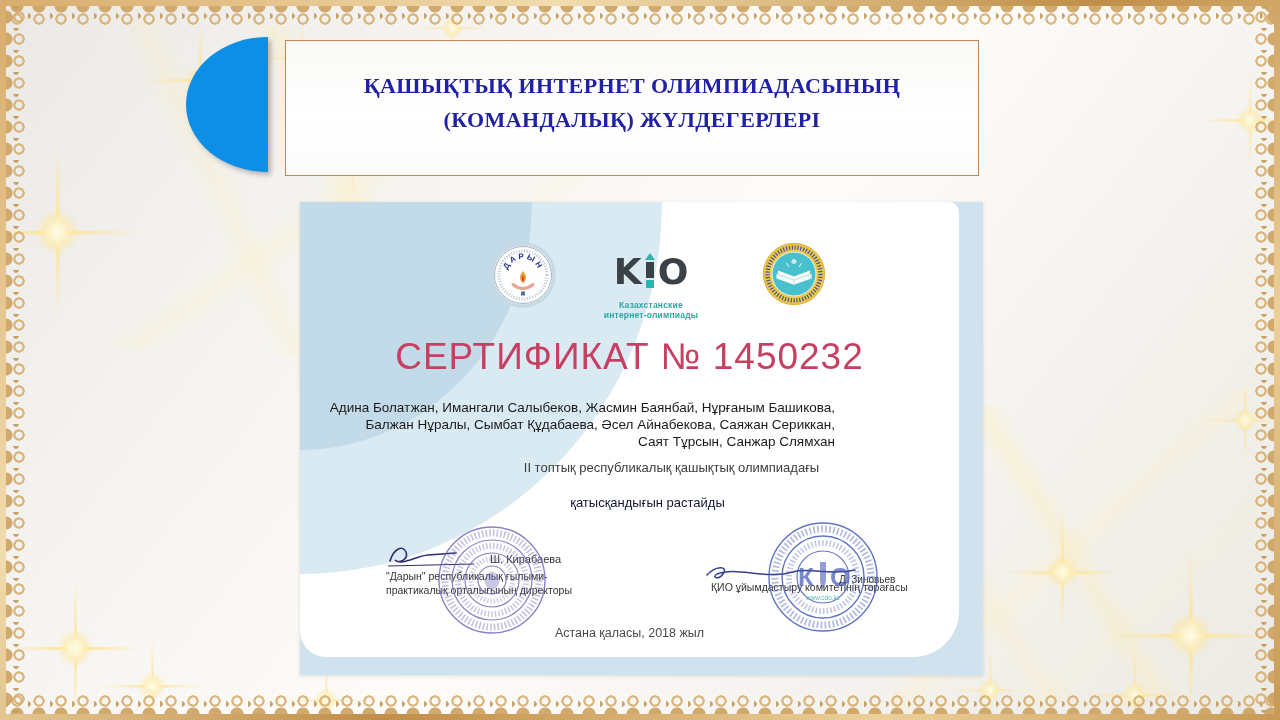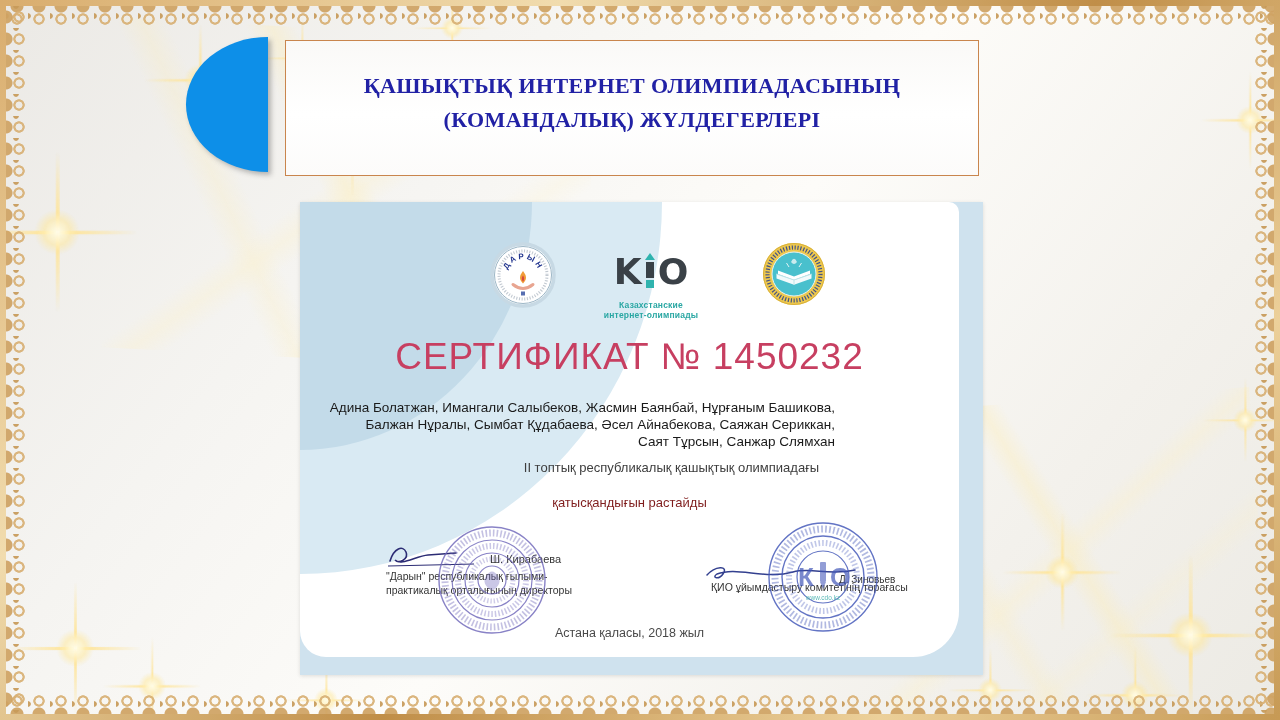--- a/index.html
+++ b/index.html
@@ -65,21 +65,21 @@
   .kio-i{display:flex;flex-direction:column;align-items:center;justify-content:flex-end;height:42px;width:10px;gap:2px;}
   .kio-i .tri{width:0;height:0;border-left:5px solid transparent;border-right:5px solid transparent;border-bottom:7px solid #2fb3ae;}
   .kio-i .bar{width:8px;height:16px;background:#3a4147;}
   .kio-i .dot{width:8px;height:8px;background:#2fb3ae;}
   .kio-sub{margin-top:12px;font-size:8.5px;font-weight:bold;color:#2aa7a3;text-align:center;line-height:10px;white-space:pre-line;letter-spacing:.2px;}
   .cert-title{position:absolute;left:0;top:134px;width:659px;text-align:center;
     font-size:37px;color:#c73f61;letter-spacing:1px;}
   .recipients{position:absolute;left:0;top:197px;width:535px;text-align:right;
     font-size:13.5px;line-height:17px;color:#1a1a1a;white-space:pre-line;}
   .event-line{position:absolute;left:0;top:258px;width:743px;text-align:center;font-size:13px;color:#3d3d3d;}
-  .confirm-line{position:absolute;left:0;top:293px;width:659px;text-align:center;font-size:13px;color:#7f1d1d;}
+  .confirm-line{position:absolute;left:18px;top:293px;width:659px;text-align:center;font-size:13px;color:#0f172a;}
   .sig{position:absolute;color:#353535;}
   .sig-left{left:86px;top:341px;width:225px;}
   .sig-left .sig-name{position:absolute;left:70px;top:10px;font-size:11px;padding-left:34px;}
   .sig-left .sig-role{position:absolute;left:0;top:27px;font-size:10.5px;line-height:13.5px;white-space:pre-line;}
   .sig-right{left:403px;top:360px;width:235px;}
   .sig-right .sig-name{position:absolute;left:136px;top:12px;font-size:10px;}
   .sig-right .sig-role{position:absolute;left:8px;top:19px;width:220px;font-size:10.5px;}
   .stamp{position:absolute;opacity:.82;}
   .stamp-left{left:136px;top:322px;}
   .stamp-right{left:465px;top:317px;}

